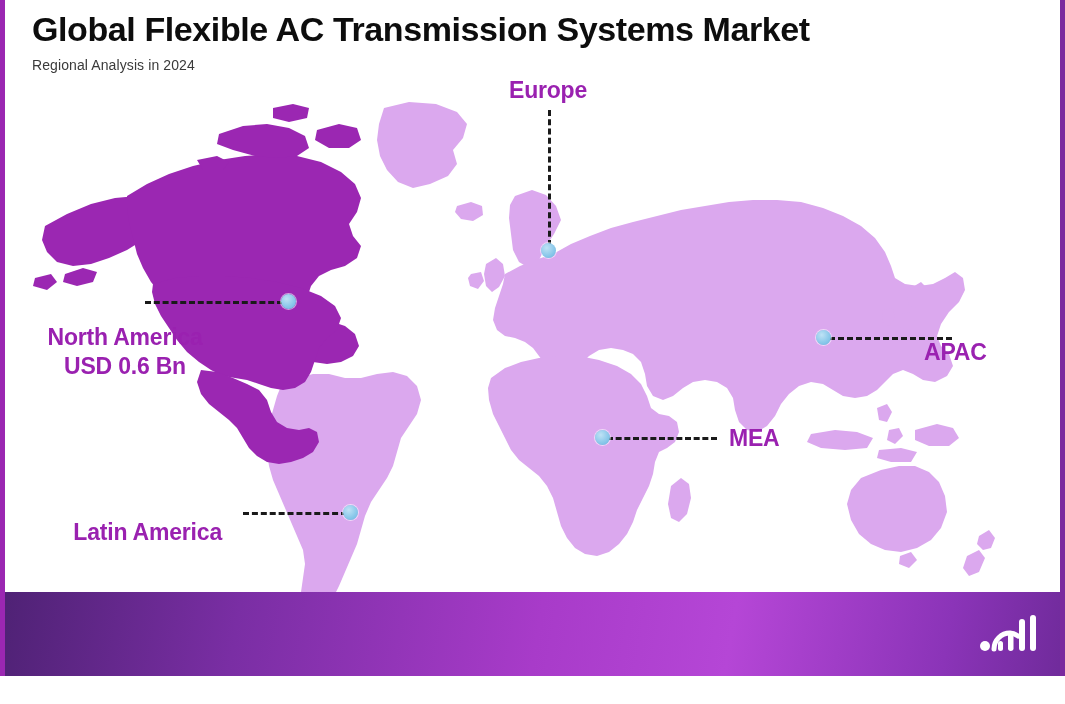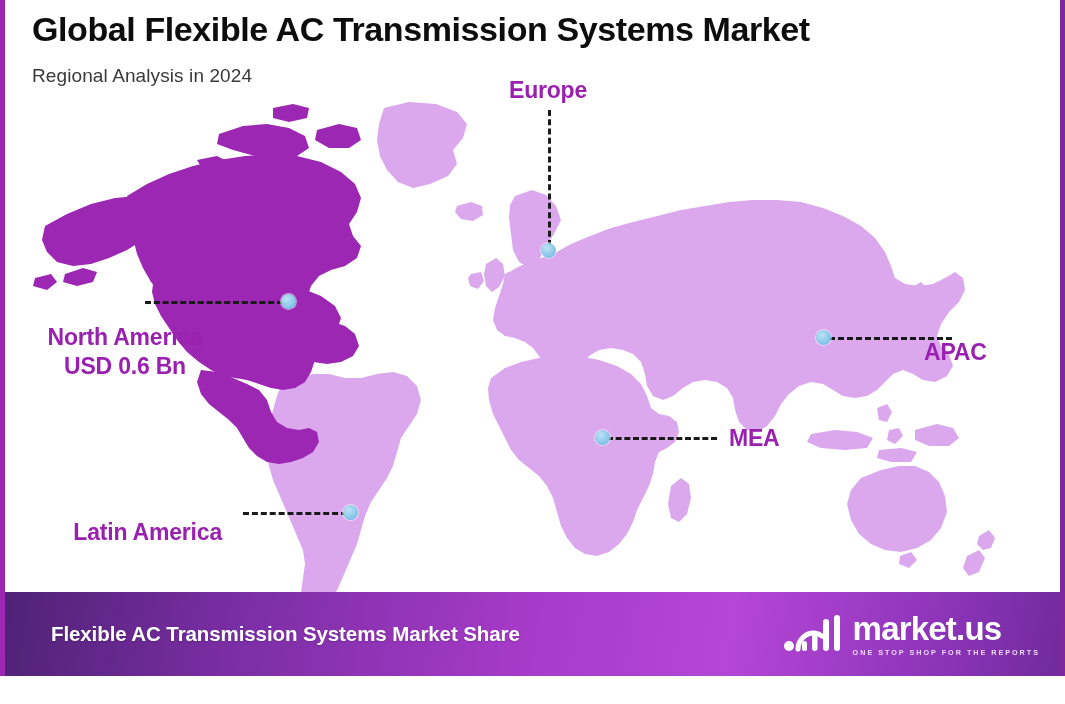--- a/index.html
+++ b/index.html
@@ -33,22 +33,22 @@
   }
   #title {
     font-size: 34px;
     font-weight: 700;
     color: #0d0d0d;
     letter-spacing: -0.4px;
     line-height: 1.15;
     white-space: nowrap;
   }
   #subtitle {
-    margin-top: 16px;
-    font-size: 19px;
+    margin-top: 8px;
+    font-size: 14px;
     font-weight: 400;
     color: #3a3a3a;
     letter-spacing: 0.1px;
   }
 
   
   #map-wrap {
     position: absolute;
     left: 0; top: 78px;
     width: 1065px;
@@ -297,38 +297,33 @@
   <div class="region-label" style="left:724px; top:424px;">
     <span>MEA</span>
   </div>
 
   <div class="region-label right" style="left:8px; top:518px; width:209px;">
     <span>Latin America</span>
   </div>
 
   <div id="footer">
     <div id="footer-text">
-      <div>Flexible AC Transmission Systems Market Share</div>
     </div>
 
     <div id="logo">
       <svg id="logo-mark" width="62" height="46" viewBox="0 0 62 46">
 
         <circle cx="7" cy="35" r="5" fill="#ffffff"></circle>
 
         <path d="M16 38 A16 16 0 0 1 32 22 A16 16 0 0 1 40 25" fill="none" stroke="#ffffff" stroke-width="5" stroke-linecap="round"></path>
 
         <rect x="20" y="30" width="5" height="10" rx="2.5" fill="#ffffff"></rect>
 
         <rect x="30" y="22" width="5.5" height="18" rx="2.7" fill="#ffffff"></rect>
 
         <rect x="41" y="8" width="6" height="32" rx="3" fill="#ffffff"></rect>
 
         <rect x="52" y="4" width="6" height="36" rx="3" fill="#ffffff"></rect>
       </svg>
-      <div id="logo-text-wrap">
-        <div id="logo-word">market.us</div>
-        <div id="logo-tagline">ONE STOP SHOP FOR THE REPORTS</div>
-      </div>
     </div>
   </div>
 
 </div>
 
 </body></html>

